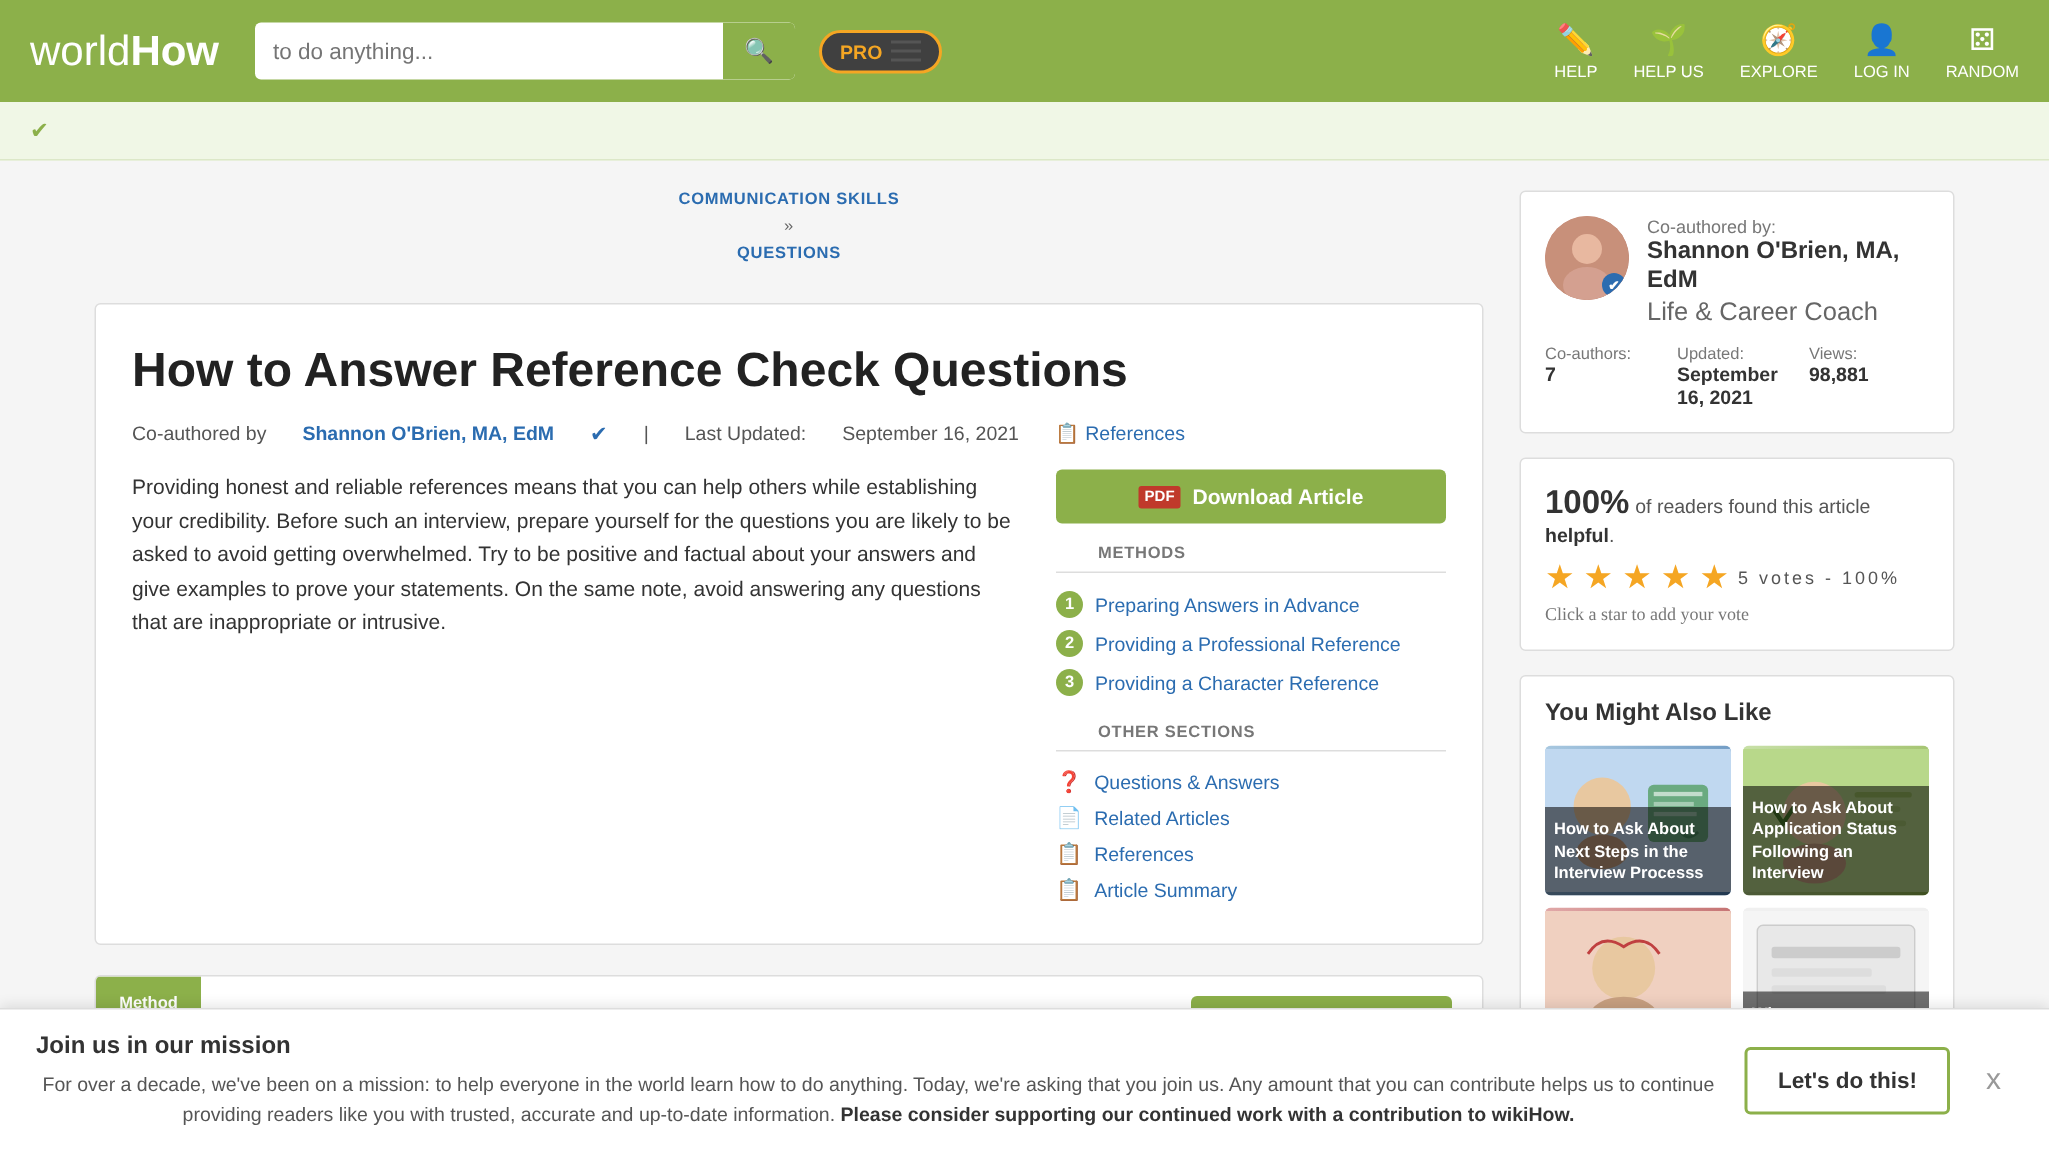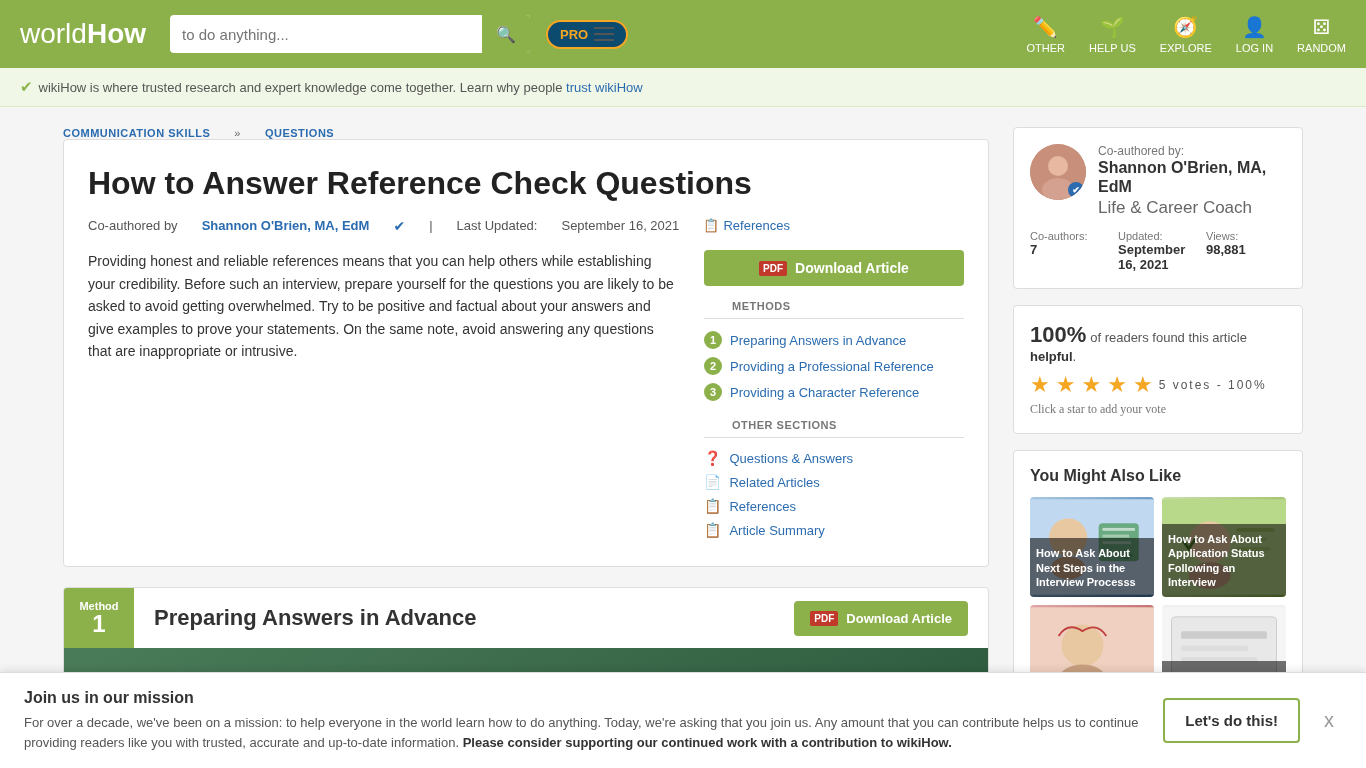--- a/index.html
+++ b/index.html
@@ -49,21 +49,21 @@
       border: none;
       padding: 8px 14px;
       cursor: pointer;
       height: 38px;
       display: flex;
       align-items: center;
       justify-content: center;
     }
     .search-icon-svg { color: #fff; font-size: 16px; }
     .pro-btn {
-      background: #0c4a6e;
+      background: #404040;
       border: 2px solid #f5a623;
       border-radius: 20px;
       padding: 5px 12px;
       display: flex;
       align-items: center;
       gap: 6px;
       cursor: pointer;
       font-weight: bold;
       color: #f5a623;
       font-size: 13px;
@@ -126,24 +126,25 @@
       flex: 1;
       min-width: 0;
     }
 
     
     .breadcrumb {
       font-size: 11px;
       text-transform: uppercase;
       letter-spacing: 0.5px;
       color: #666;
-      margin-bottom: 0;
-      display: flex;
-      align-items: center;
-      gap: 24px;
+      margin-bottom: 27px;
+      display: flex;
+      align-items: center;
+      gap: 6px;
+      flex-direction: column;
     }
     .breadcrumb a { color: #2b6cb0; text-decoration: none; font-weight: bold; font-size: 11px; }
 
     
     .article-card {
       background: #fff;
       border: 1px solid #ddd;
       border-radius: 4px;
       padding: 24px;
       margin-bottom: 20px;
@@ -413,21 +414,21 @@
       border-top: 1px solid #ddd;
       padding: 16px 24px;
       display: flex;
       align-items: center;
       gap: 16px;
       z-index: 100;
       box-shadow: 0 -2px 8px rgba(0,0,0,0.1);
     }
     .mission-text { flex: 1; }
     .mission-title { font-size: 16px; font-weight: bold; color: #333; margin-bottom: 6px; }
-    .mission-body { font-size: 13px; color: #555; line-height: 1.5; }
+    .mission-body { font-size: 13px; color: #555; line-height: 1.5; text-align: center; }
     .mission-body strong { color: #333; }
     .mission-cta {
       background: #fff;
       border: 2px solid #8cb04a;
       border-radius: 4px;
       padding: 12px 20px;
       font-size: 15px;
       font-weight: bold;
       color: #333;
       cursor: pointer;
@@ -460,21 +461,21 @@
     <span>PRO</span>
     <div class="hamburger">
       <span></span>
         <span></span>
         <span></span>
     </div>
   </div>
   <nav class="nav-icons">
     <a class="nav-item" href="#">
       <span class="nav-item-icon">✏️</span>
-      <span>OTHER</span>
+      <span>HELP</span>
     </a>
     <a class="nav-item" href="#">
       <span class="nav-item-icon">🌱</span>
       <span>HELP US</span>
     </a>
     <a class="nav-item" href="#">
       <span class="nav-item-icon">🧭</span>
       <span>EXPLORE</span>
     </a>
     <a class="nav-item" href="#">
@@ -483,24 +484,20 @@
     </a>
     <a class="nav-item" href="#">
       <span class="nav-item-icon">⚄</span>
       <span>RANDOM</span>
     </a>
   </nav>
 </header>
 
 <div class="trust-bar">
   <span class="check">✔</span>
-  <span>
-    <span>wikiHow is where trusted research and expert knowledge come together. Learn why people</span>
-    <a href="#">trust wikiHow</a>
-  </span>
 </div>
 
 <div class="main-container">
 
   <div class="article-area">
 
     <div class="breadcrumb">
       <a href="#">COMMUNICATION SKILLS</a>
       <span>»</span>
       <a href="#">QUESTIONS</a>

